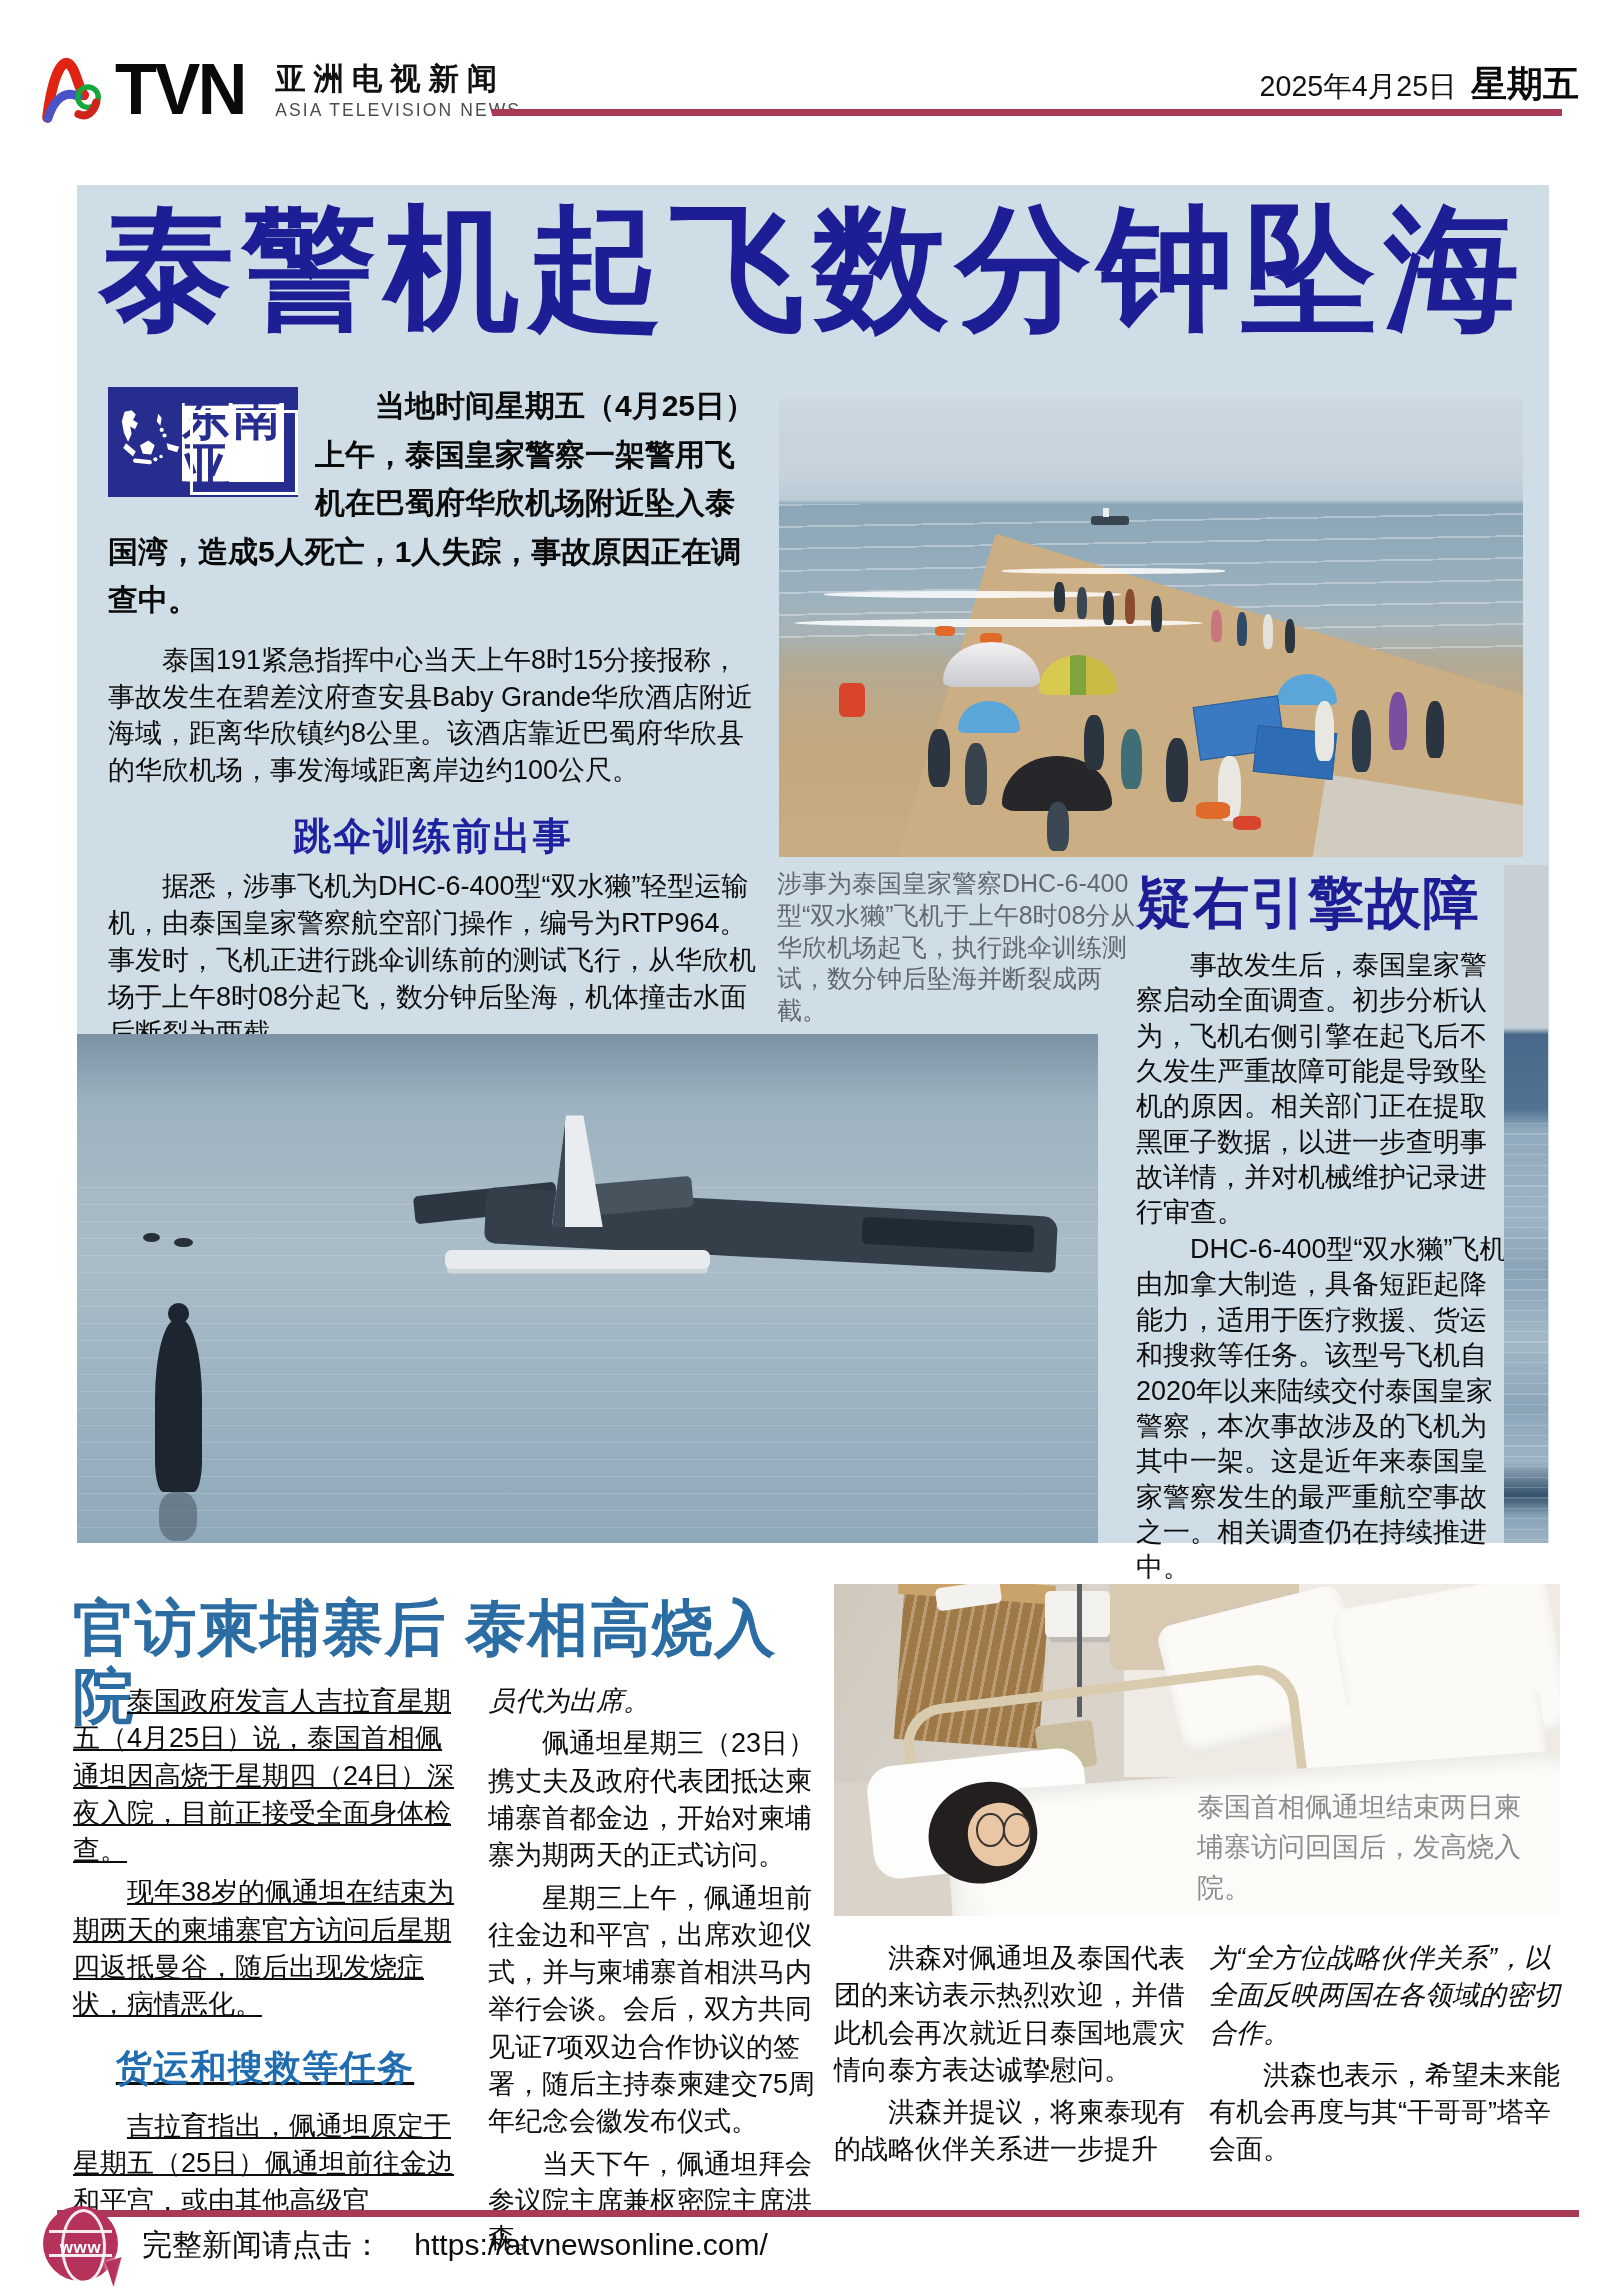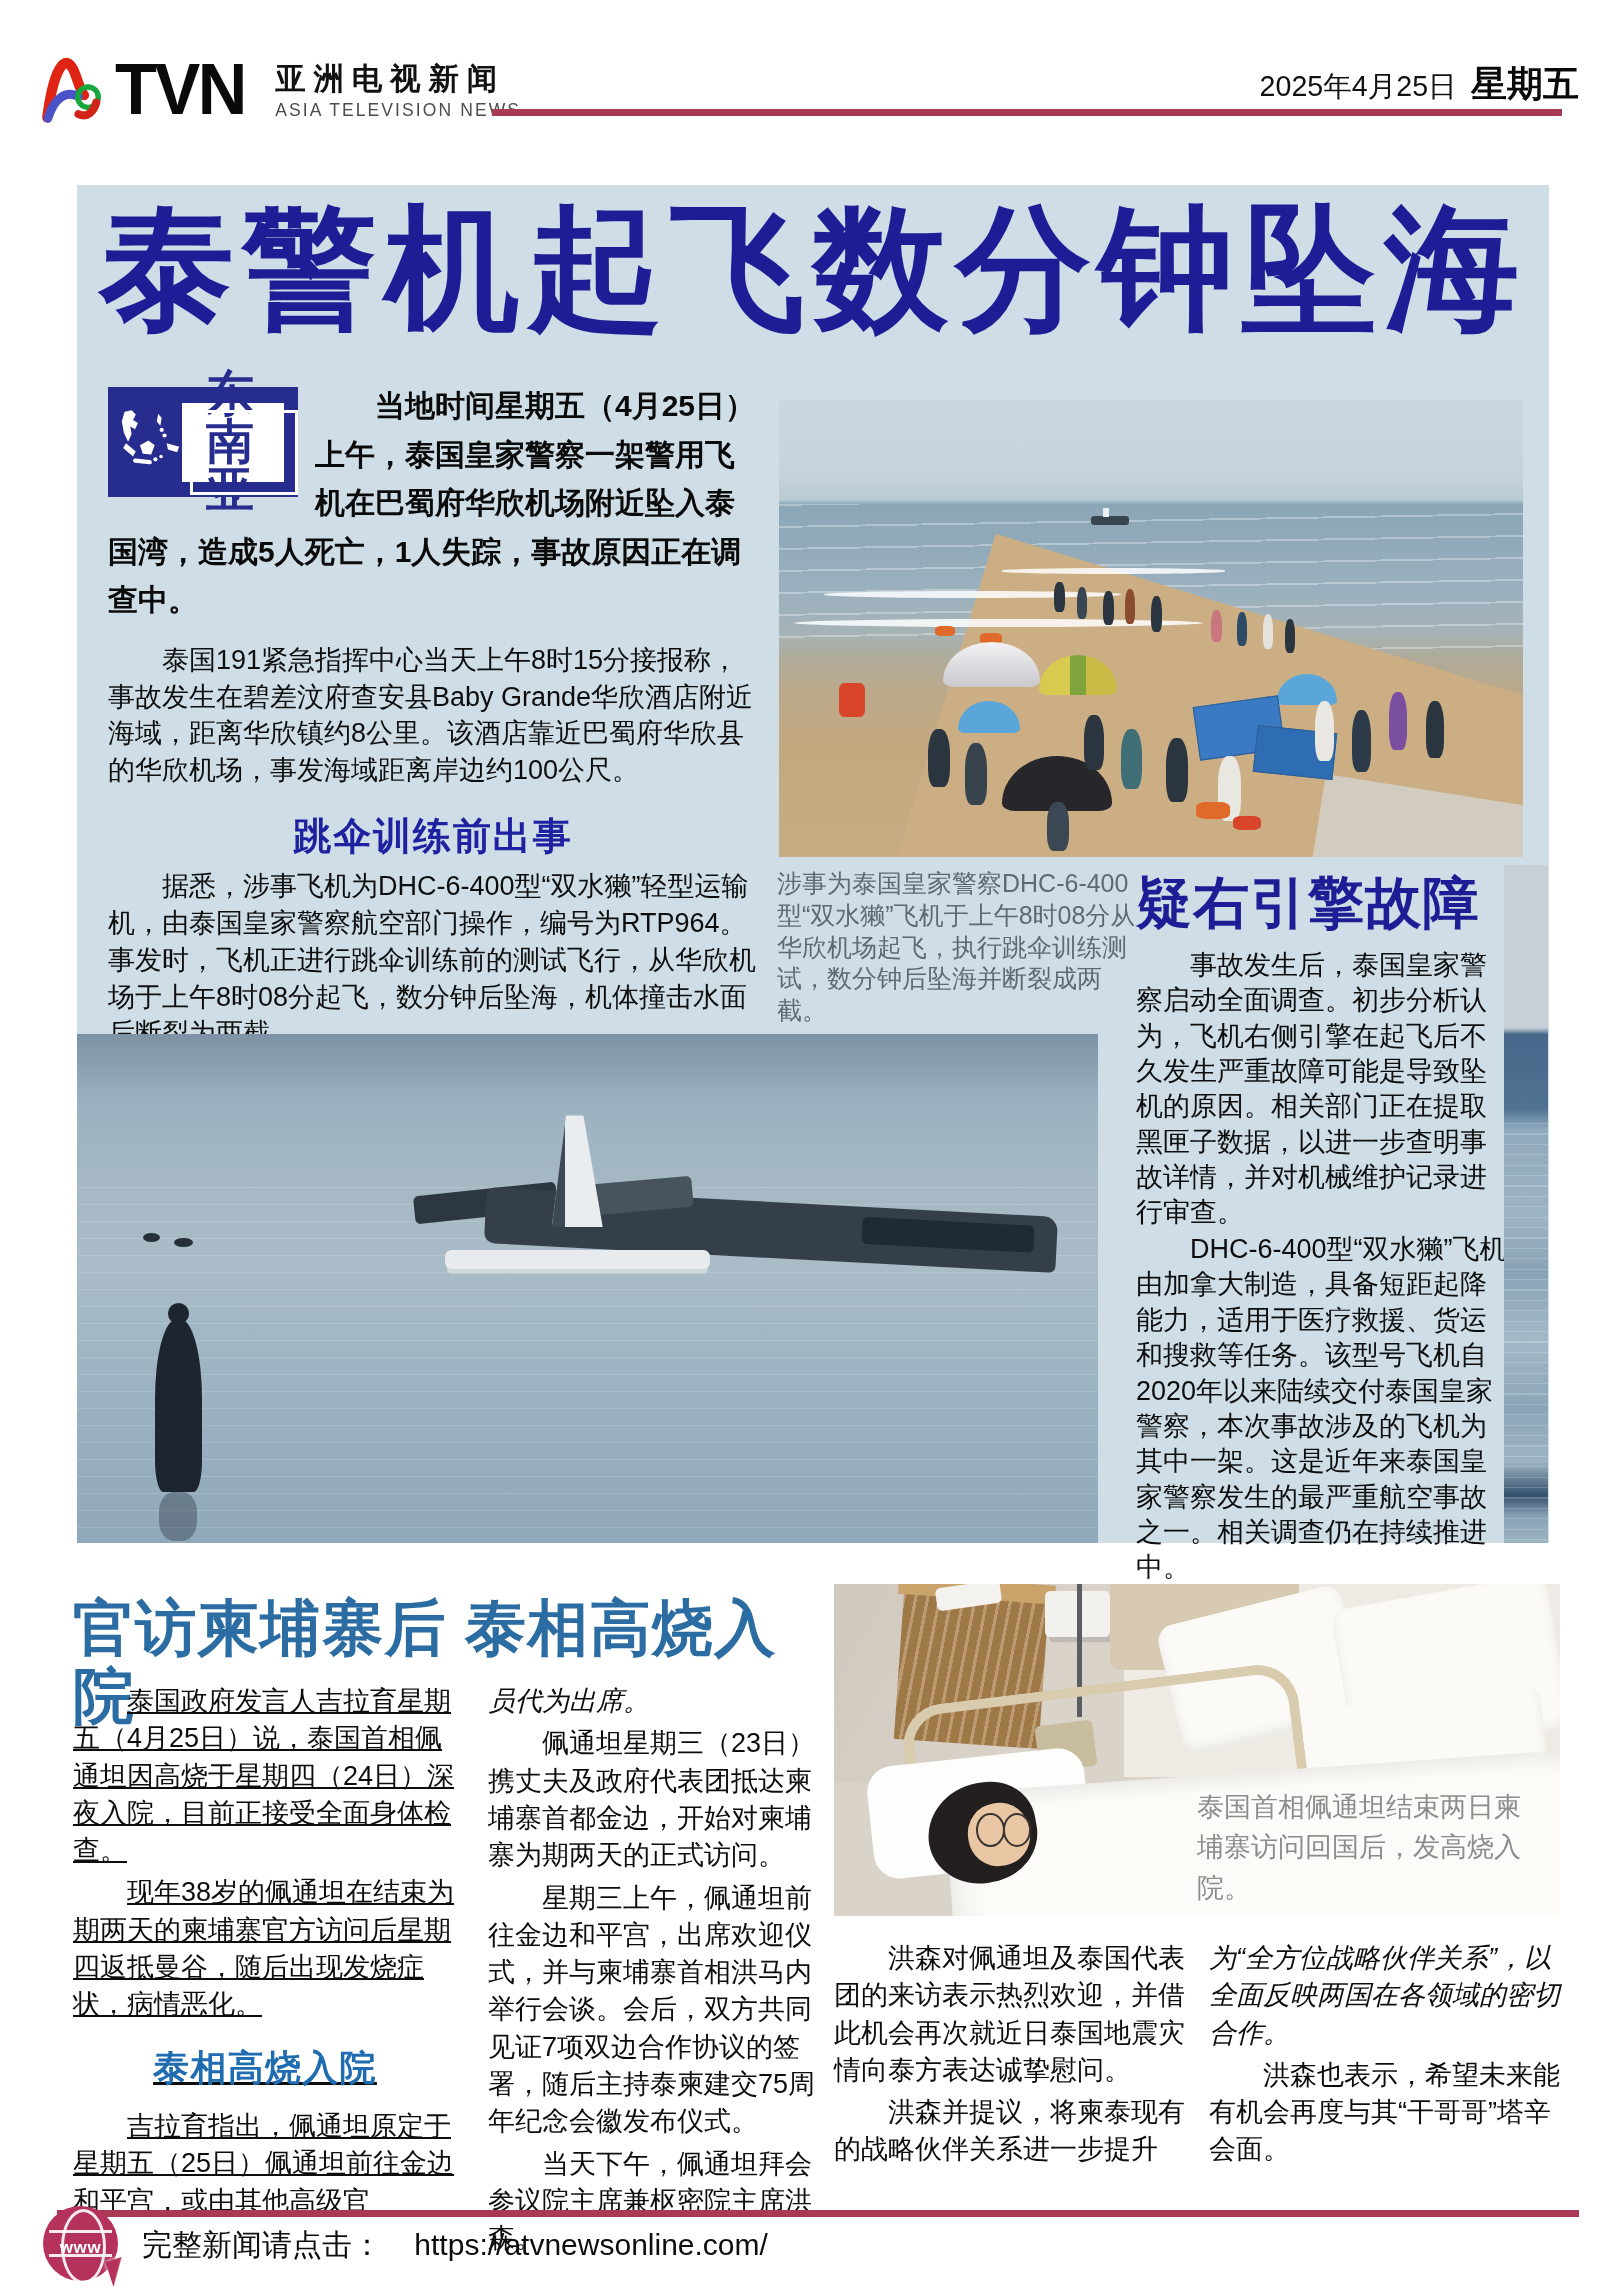--- a/index.html
+++ b/index.html
@@ -24,21 +24,21 @@
             font-size:135px;font-weight:900;color:#1d1d95;letter-spacing:7.8px;line-height:1.1;
             font-family:"Liberation Sans","DejaVu Sans",sans-serif;}
 
   .colL{position:absolute;left:31px;top:197px;width:650px;}
   .badge{float:left;width:190px;height:110px;background:#272d8f;margin:5.2px 17px 6.5px 0;display:flex;align-items:center;}
   .badge-map{width:70px;height:97px;margin-left:3.9px;flex:0 0 auto;}
   .badge-box{position:relative;background:#ffffff;margin-right:14.3px;height:79px;flex:1;
              display:flex;align-items:center;justify-content:center;}
   .badge-box::after{content:"";position:absolute;left:7.8px;top:7.8px;width:100%;height:100%;
                     border:3.2px solid #ffffff;pointer-events:none;}
-  .badge-txt{font-size:48px;font-weight:900;color:#272d8f;letter-spacing:2.6px;line-height:1;padding-left:24px;}
+  .badge-txt{font-size:48px;font-weight:900;color:#272d8f;letter-spacing:2.6px;line-height:1;}
 
   .lead{font-size:30px;font-weight:bold;line-height:1.62;text-indent:2em;margin:0;color:#0a0a0a;}
   .body-p{font-size:27px;line-height:1.36;text-indent:2em;margin:17px 0 0 0;}
   .sec-head{font-size:38px;font-weight:900;color:#1e22a0;text-align:center;margin:22px 0 3.9px 0;letter-spacing:1.9px;}
 
   
   .photo-beach{position:absolute;left:702px;top:214px;width:744px;height:458px;overflow:hidden;
     background:linear-gradient(180deg,#ccd7df 0%,#c6d3dc 16%,#b9cbd5 22%,#8ba6b7 23%,#92abba 33%,#9cb1be 43%,#a6b3b6 51%,#b0aa98 57%,#bba98b 64%,#c3a87f 76%,#c7ac84 100%);}
   .photo-beach .waves{position:absolute;left:0;top:23%;width:100%;height:33%;
     background:repeating-linear-gradient(179deg,rgba(255,255,255,.32) 0 1.9px,rgba(255,255,255,0) 1.9px 22px);}
@@ -255,21 +255,21 @@
     </div>
 
     <div class="sea-strip"></div>
   </div>
 
   <div class="bot-headline">官访柬埔寨后 泰相高烧入院</div>
 
   <div class="bot-col col1">
     <p>泰国政府发言人吉拉育星期五（4月25日）说，泰国首相佩通坦因高烧于星期四（24日）深夜入院，目前正接受全面身体检查。</p>
     <p>现年38岁的佩通坦在结束为期两天的柬埔寨官方访问后星期四返抵曼谷，随后出现发烧症状，病情恶化。</p>
-    <div class="bot-subhead">泰相高烧入院</div>
+    <div class="bot-subhead">货运和搜救等任务</div>
     <p>吉拉育指出，佩通坦原定于星期五（25日）佩通坦前往金边和平宫，或由其他高级官</p>
   </div>
 
   <div class="bot-col col2">
     <p class="noind">员代为出席。</p>
     <p>佩通坦星期三（23日）携丈夫及政府代表团抵达柬埔寨首都金边，开始对柬埔寨为期两天的正式访问。</p>
     <p>星期三上午，佩通坦前往金边和平宫，出席欢迎仪式，并与柬埔寨首相洪马内举行会谈。会后，双方共同见证7项双边合作协议的签署，随后主持泰柬建交75周年纪念会徽发布仪式。</p>
     <p>当天下午，佩通坦拜会参议院主席兼枢密院主席洪森。</p>
   </div>
 

